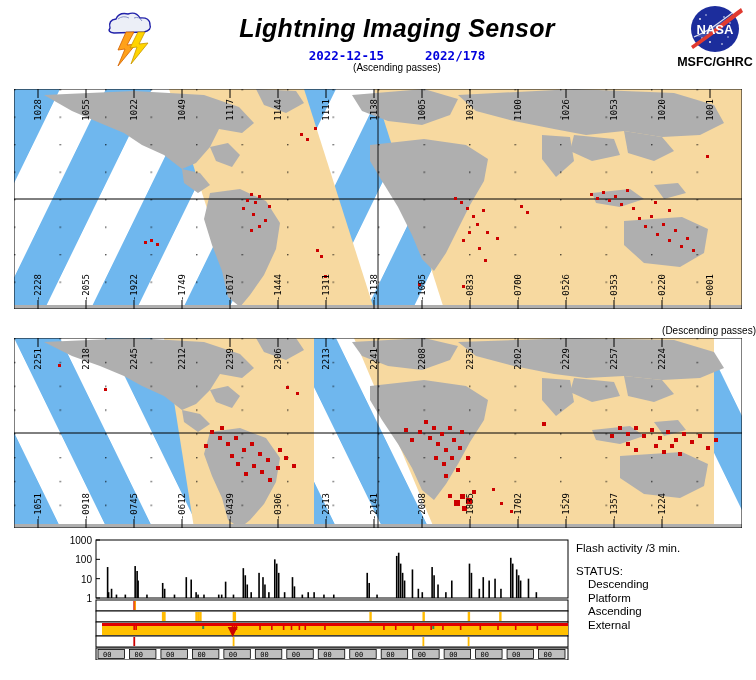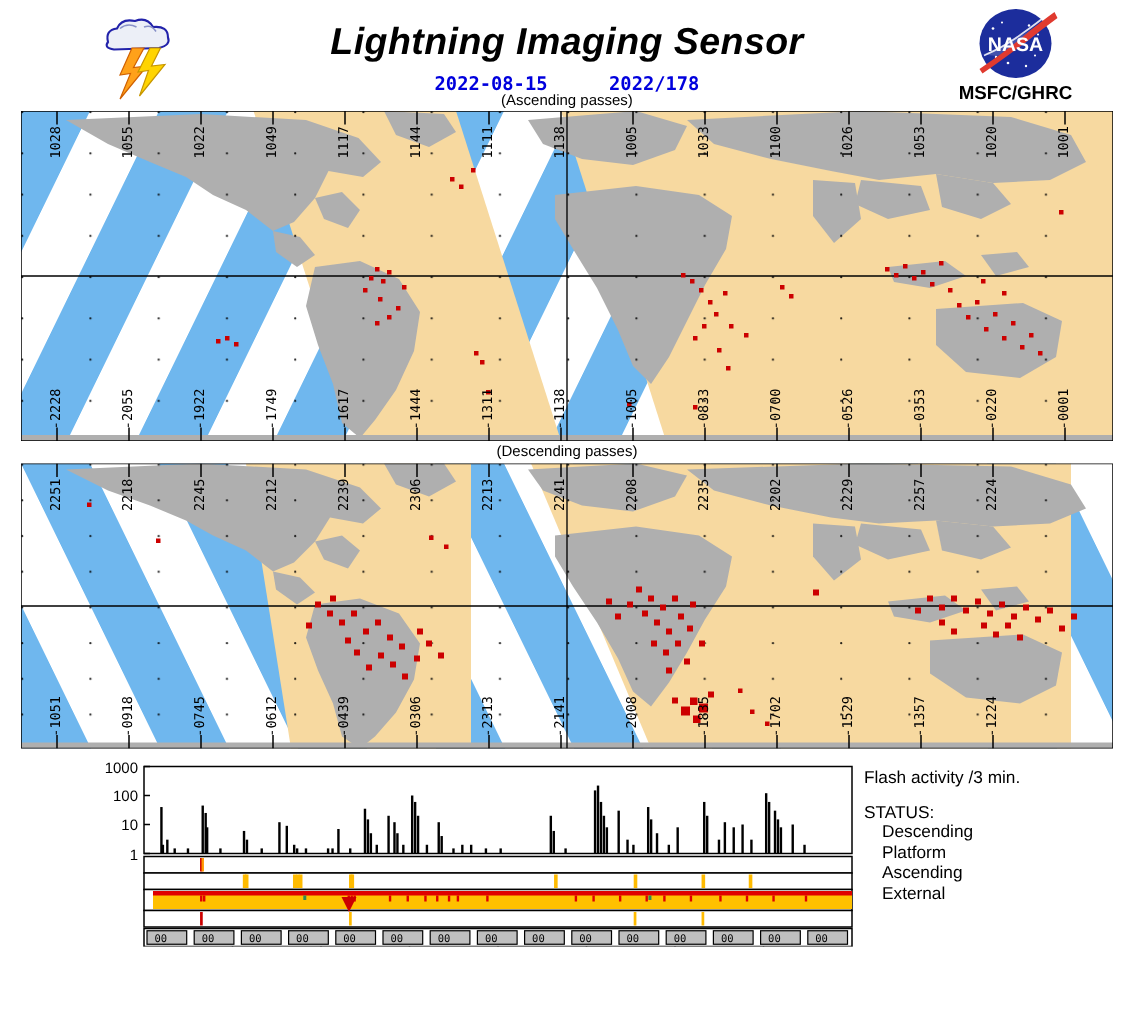--- a/index.html
+++ b/index.html
@@ -2,21 +2,21 @@
 <html><head>
 <meta charset="utf-8">
 <title>Lightning Imaging Sensor</title>
 <style>
   html,body{margin:0;padding:0;background:#ffffff;}
   body{width:756px;height:680px;overflow:hidden;
        font-family:"Liberation Sans", sans-serif;color:#000;}
   .page{position:relative;width:756px;height:680px;}
 
   
-  .header{position:relative;height:74px;}
+  .header{position:relative;height:89px;margin-left:38px;}
   .storm-icon{position:absolute;left:58px;top:6px;width:66px;height:66px;}
   .title{position:absolute;left:0;right:0;top:14px;text-align:center;
          font-size:25px;font-weight:bold;font-style:italic;
          font-family:"Liberation Sans", sans-serif;letter-spacing:.3px;}
   .datebar{position:absolute;left:0;right:0;top:48px;text-align:center;
            color:#0000dd;font-weight:bold;font-size:12.5px;
            font-family:"DejaVu Sans Mono", monospace;}
   .datebar span{display:inline-block;}
   .gap{width:26px;}
   .subpass{position:absolute;left:0;right:0;top:62px;text-align:center;
@@ -55,21 +55,21 @@
           <path d="M38 12 Q43 10 46 15" fill="none" stroke="#8891C8" stroke-width="1"></path>
           <path d="M30 26 L22 44 L29 43 L22 60 L40 38 L31 39 L38 26 Z" fill="#FFA11A" stroke="#D06000" stroke-width="0.8"></path>
           <path d="M42 26 L34 42 L41 41 L35 58 L52 37 L43 38 L49 26 Z" fill="#FFD400" stroke="#C79600" stroke-width="0.8"></path>
         </g>
       </svg>
     </div>
 
     <div class="title">Lightning Imaging Sensor</div>
 
     <div class="datebar">
-      <span>2022-08-15</span>
+      <span>2022-12-15</span>
       <span class="gap"></span>
       <span>2022/178</span>
     </div>
 
     <div class="subpass">(Ascending passes)</div>
 
     <div class="nasa">
       <svg class="nasa-logo" viewBox="0 0 62 50">
         <ellipse cx="31" cy="25" rx="24" ry="23" fill="#1C2D9C"></ellipse>
         <path d="M10 32 Q26 26 44 14 Q50 10 54 6 Q46 20 30 30 Q20 35 10 32 Z" fill="#FFFFFF" opacity="0.18"></path>
@@ -273,21 +273,21 @@
         <div class="orbit-lab" style="left: 404px; bottom: 8px;">-1005</div>
         <div class="orbit-lab" style="left: 452px; bottom: 8px;">-0833</div>
         <div class="orbit-lab" style="left: 500px; bottom: 8px;">-0700</div>
         <div class="orbit-lab" style="left: 548px; bottom: 8px;">-0526</div>
         <div class="orbit-lab" style="left: 596px; bottom: 8px;">-0353</div>
         <div class="orbit-lab" style="left: 644px; bottom: 8px;">-0220</div>
         <div class="orbit-lab" style="left: 692px; bottom: 8px;">-0001</div>
       </div>
   </div>
 
-  <div style="text-align:center;font-size:10px;margin-top:2px;">(Descending passes)</div>
+  <div style="text-align:right;font-size:10px;margin-top:16px;">(Descending passes)</div>
 
   <div class="map-wrap" style="margin-top:2px;">
     <svg class="map-svg" viewBox="0 0 728 190" width="728" height="190" preserveAspectRatio="none">
       <defs>
         <pattern id="swD" width="92" height="190" patternUnits="userSpaceOnUse" patternTransform="skewX(26)">
           <rect width="92" height="190" fill="#FFFFFF"></rect>
           <rect width="46" height="190" fill="#6FB7EE"></rect>
         </pattern>
         <pattern id="gridD" width="45.5" height="23.8" patternUnits="userSpaceOnUse">
           <circle cx="0.8" cy="0.8" r="0.75" fill="#000"></circle>

